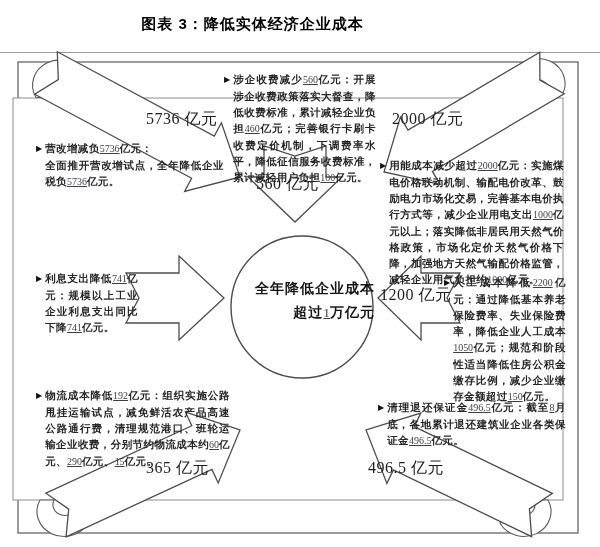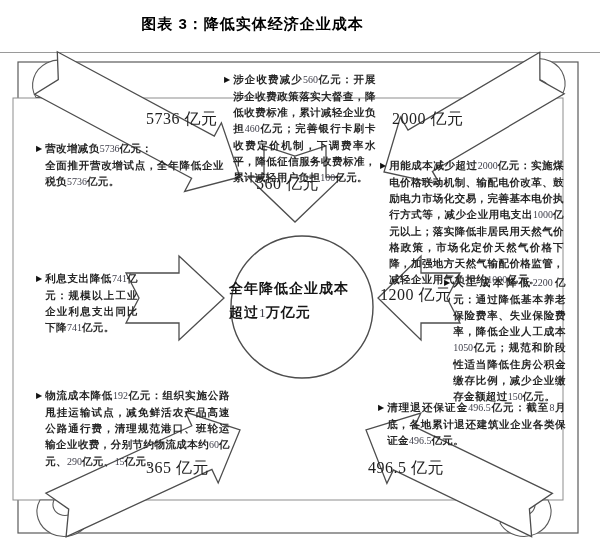--- a/index.html
+++ b/index.html
@@ -16,28 +16,28 @@
   svg.canvas { position:absolute; left:0; top:0; }
   .tb {
     position:absolute; display:flex; gap:3px; align-items:flex-start;
   }
   .bullet { font-size:8px; color:#111; line-height:16px; flex:0 0 auto; transform:translateY(1px); }
   .tb-body {
     font-size:10.5px; font-weight:bold; color:#262626; line-height:16px;
     letter-spacing:0.4px; text-align:justify; text-justify:inter-character;
     white-space:pre-line; flex:1 1 auto;
   }
-  .num { font-family:"Liberation Serif", serif; font-weight:400; color:#3e3e4a; font-size:0.95em; letter-spacing:0; }
+  .num { font-family:"Liberation Serif", serif; font-weight:400; color:#3e3e4a; font-size:0.95em; letter-spacing:0;text-decoration:underline; }
   .arrow-label {
     position:absolute; text-align:left;
     font-family:"Liberation Serif", serif; font-size:16px; color:#1e1e1e;
     letter-spacing:0.5px; white-space:nowrap;
   }
   .circle-text {
-    position:absolute; left:229px; top:276px; width:146px; text-align:left;
+    position:absolute; left:229px; top:276px; width:146px; text-align:right;
     font-size:14px; font-weight:bold; color:#161616; line-height:24px; letter-spacing:1px;
   }
 </style>
 </head>
 <body>
 
 <div class="page">
 
   <div class="title">图表 3：降低实体经济企业成本</div>
   <div class="rule"></div>

